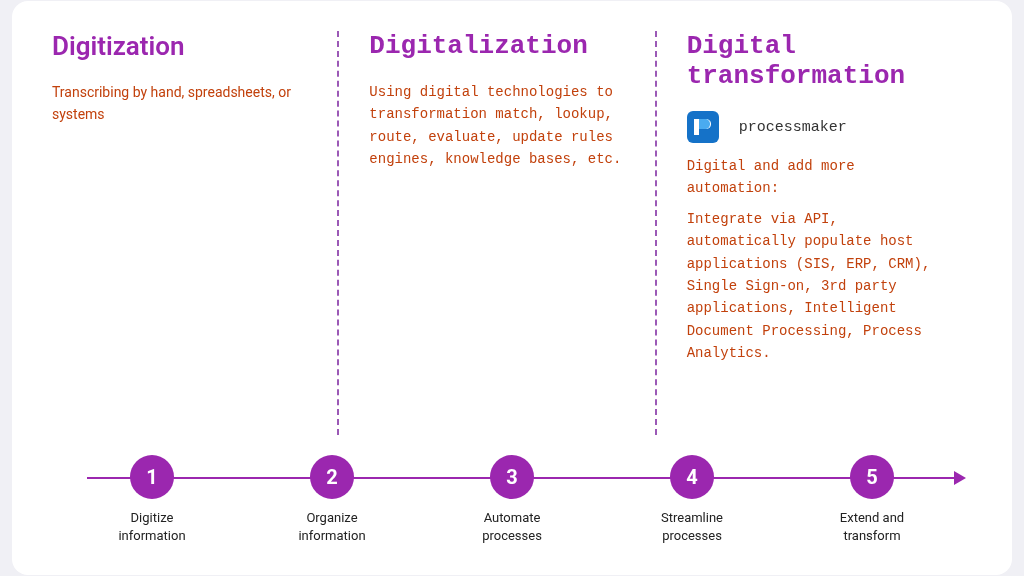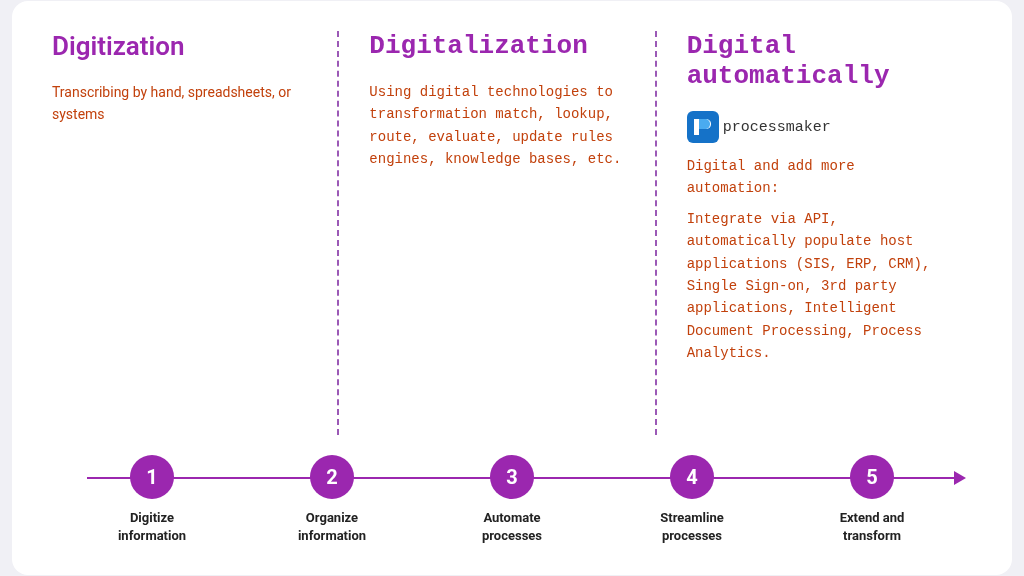--- a/index.html
+++ b/index.html
@@ -55,21 +55,21 @@
     .column-body {
       font-size: 14px;
       color: #c2410c;
       line-height: 1.6;
     }
 
     
     .pm-logo {
       display: flex;
       align-items: center;
-      gap: 4px;
+      gap: 20px;
       margin-bottom: 12px;
     }
 
     .pm-icon {
       width: 32px;
       height: 32px;
       flex-shrink: 0;
     }
 
     .pm-name {
@@ -133,21 +133,21 @@
       align-items: center;
       justify-content: center;
       color: white;
       font-size: 20px;
       font-weight: 700;
       flex-shrink: 0;
     }
 
     .timeline-label {
       font-size: 13px;
-      font-weight: 700;
+      font-weight: 400;
       color: #222;
       text-align: center;
       line-height: 1.4;
     }
   </style>
 </head>
 <body>
 
 <div class="slide">
   <div class="top-section">
@@ -156,21 +156,21 @@
       <div class="column-title">Digitization</div>
       <div class="column-body">Transcribing by hand, spreadsheets, or systems</div>
     </div>
 
     <div class="column">
       <div class="column-title">Digitalization</div>
       <div class="column-body">Using digital technologies to transformation match, lookup, route, evaluate, update rules engines, knowledge bases, etc.</div>
     </div>
 
     <div class="column">
-      <div class="column-title">Digital automatically</div>
+      <div class="column-title">Digital transformation</div>
 
       <div class="pm-logo">
         <svg class="pm-icon" viewBox="0 0 32 32" xmlns="http://www.w3.org/2000/svg">
           <rect width="32" height="32" rx="6" fill="#1572C8"></rect>
           <path d="M7 8 L7 24 L12 24 L12 18 L18 18 C22 18 24 16 24 13 C24 10 22 8 18 8 Z" fill="white"></path>
           <path d="M12 8 L18 8 C21 8 23 10 23 13 C23 16 21 18 18 18 L12 18 Z" fill="#4AABF0"></path>
         </svg>
         <span class="pm-name">processmaker</span>
       </div>
 

